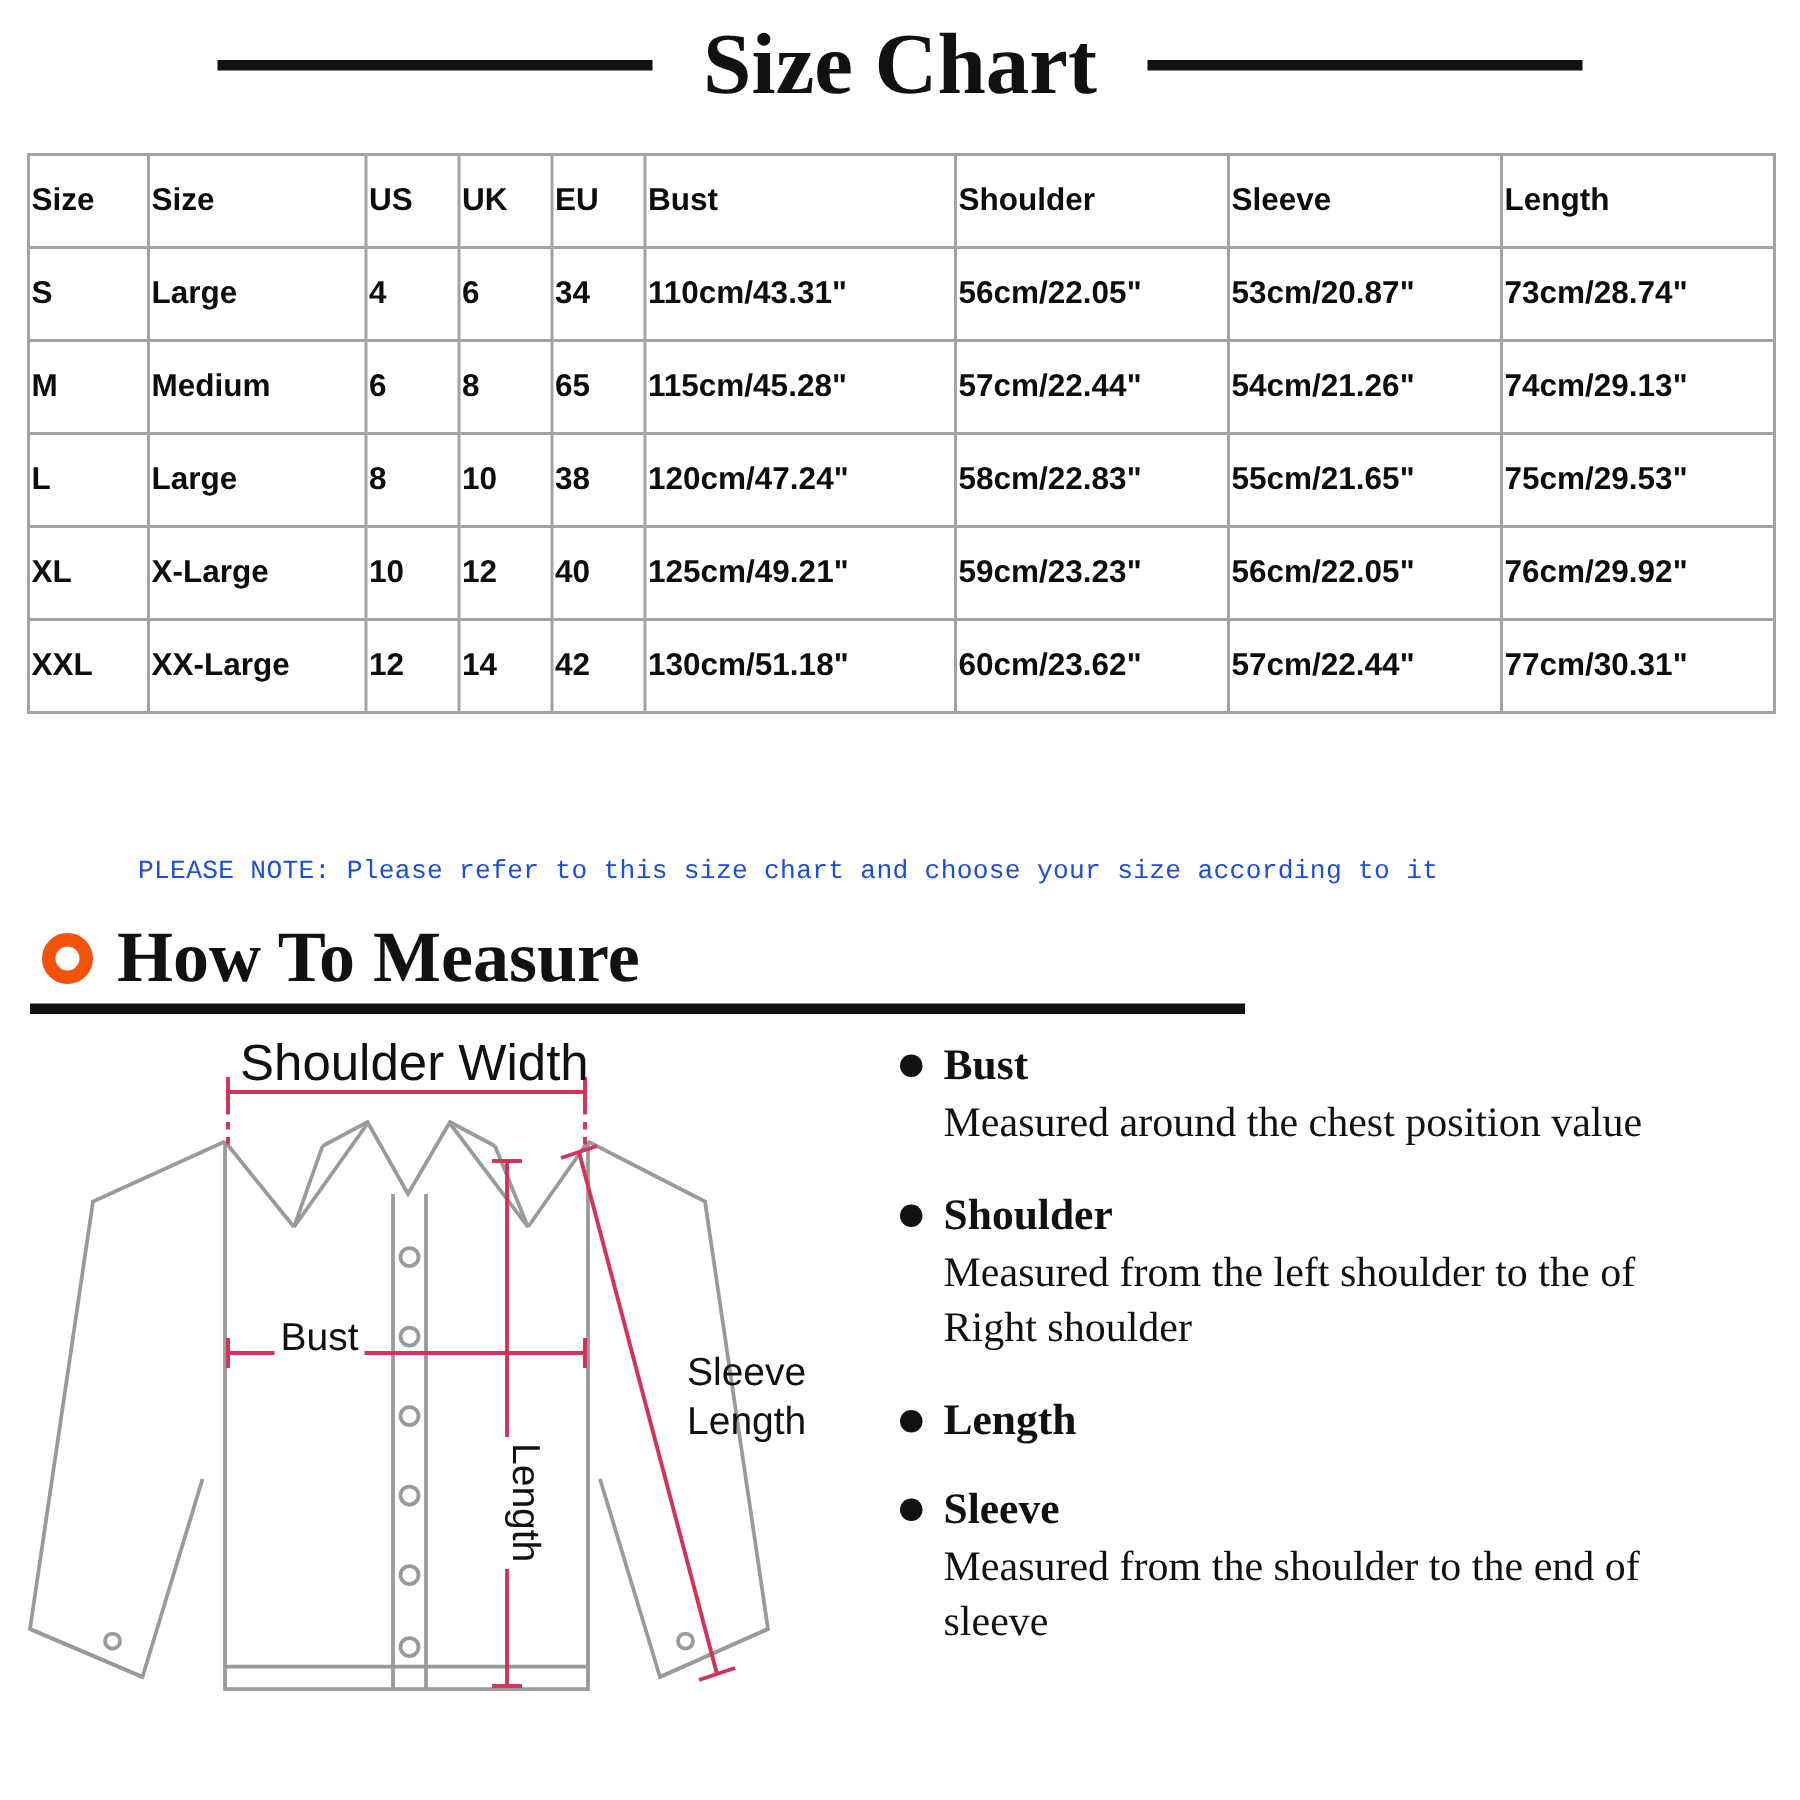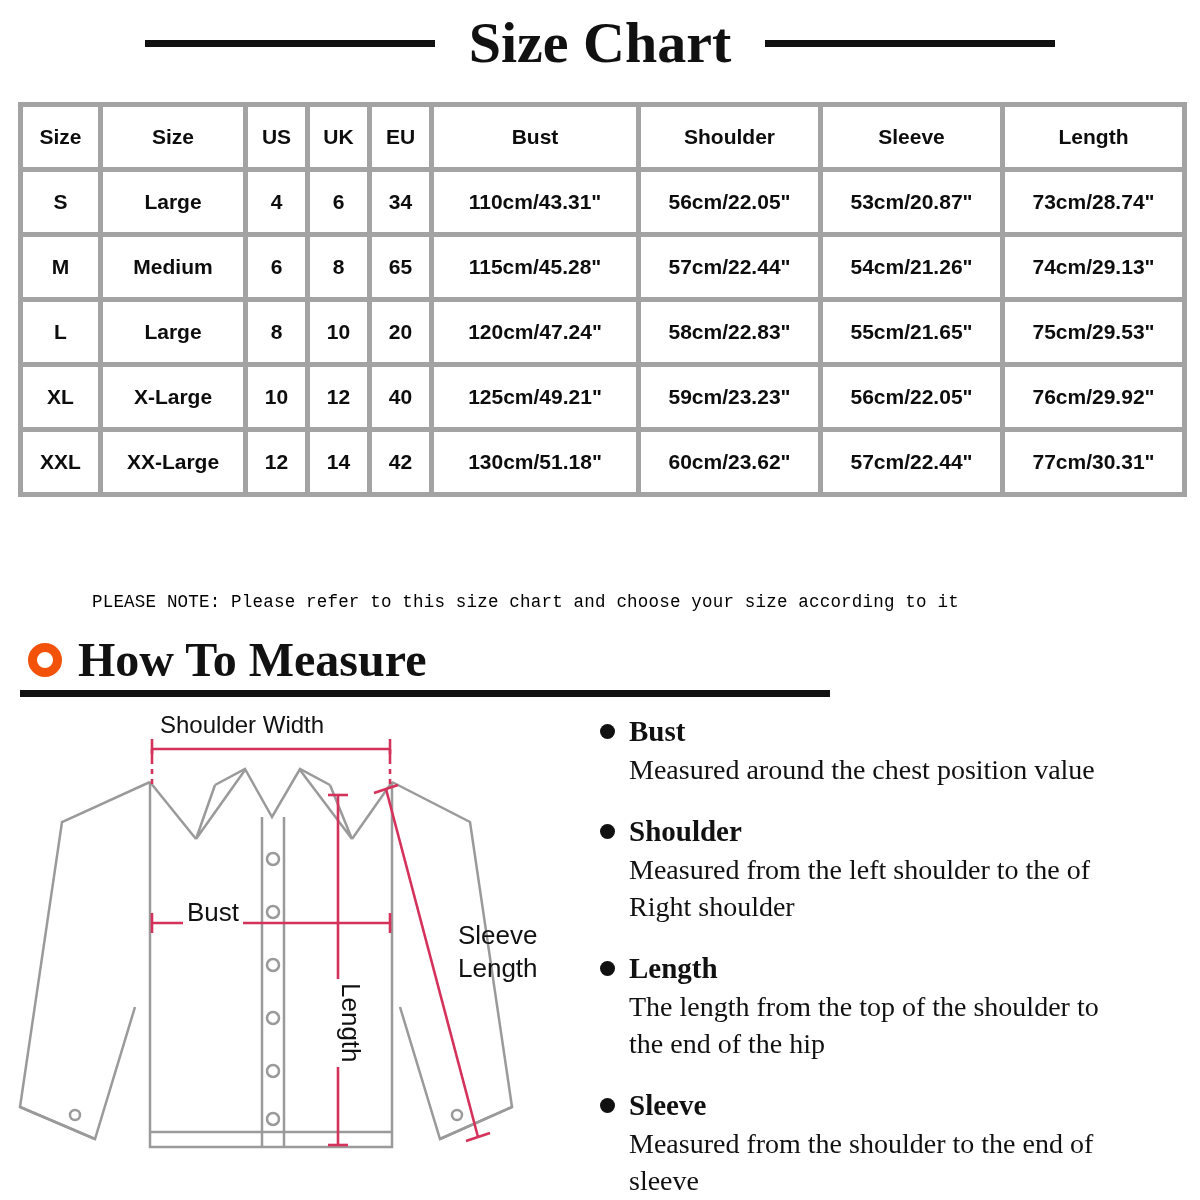--- a/index.html
+++ b/index.html
@@ -44,22 +44,22 @@
   .table-wrap {
     margin: 30px 18px 0 18px;
   }
   table.size-chart {
     border-collapse: collapse;
     width: 1164px;
     table-layout: fixed;
   }
   table.size-chart th,
   table.size-chart td {
-    border: 5px solid #a3a3a3;
-    text-align: center;
+    border: 2px solid #a3a3a3;
+    text-align: left;
     font-weight: bold;
     font-size: 21px;
     height: 58px;
     font-family: "Liberation Sans", sans-serif;
     color: #0d0d0d;
   }
   table.size-chart th { font-size: 21px; }
   
   col.c0 { width: 80px; }
   col.c1 { width: 145px; }
@@ -67,21 +67,21 @@
   col.c3 { width: 62px; }
   col.c4 { width: 62px; }
   col.c5 { width: 207px; }
   col.c6 { width: 182px; }
   col.c7 { width: 182px; }
   col.c8 { width: 182px; }
 
   
   .note {
     margin: 95px 0 0 92px;
-    color: #000000;
+    color: #1d4ed8;
     font-family: "Liberation Mono", monospace;
     font-size: 17.5px;
     letter-spacing: 0.2px;
   }
 
   
   .howto-row {
     display: flex;
     align-items: center;
     margin: 24px 0 0 28px;
@@ -114,21 +114,21 @@
   }
   .diagram {
     width: 590px;
     position: relative;
     height: 470px;
   }
   .shoulder-label {
     position: absolute;
     left: 160px;
     top: 4px;
-    font-size: 24px;
+    font-size: 34px;
     font-family: "Liberation Sans", sans-serif;
   }
   .bust-label {
     position: absolute;
     left: 183px;
     top: 190px;
     font-size: 26px;
     background: #fff;
     padding: 0 4px;
   }
@@ -234,21 +234,21 @@
         <td>115cm/45.28"</td>
         <td>57cm/22.44"</td>
         <td>54cm/21.26"</td>
         <td>74cm/29.13"</td>
       </tr>
       <tr>
         <td>L</td>
         <td>Large</td>
         <td>8</td>
         <td>10</td>
-        <td>20</td>
+        <td>38</td>
         <td>120cm/47.24"</td>
         <td>58cm/22.83"</td>
         <td>55cm/21.65"</td>
         <td>75cm/29.53"</td>
       </tr>
       <tr>
         <td>XL</td>
         <td>X-Large</td>
         <td>10</td>
         <td>12</td>
@@ -364,21 +364,20 @@
         <span class="b-dot"></span>
         <span>Shoulder</span>
       </div>
       <div class="b-desc">Measured from the left shoulder to the of Right shoulder</div>
     </div>
     <div class="b-item">
       <div class="b-head">
         <span class="b-dot"></span>
         <span>Length</span>
       </div>
-      <div class="b-desc">The length from the top of the shoulder to the end of the hip</div>
     </div>
     <div class="b-item">
       <div class="b-head">
         <span class="b-dot"></span>
         <span>Sleeve</span>
       </div>
       <div class="b-desc">Measured from the shoulder to the end of sleeve</div>
     </div>
   </div>
 </div>

